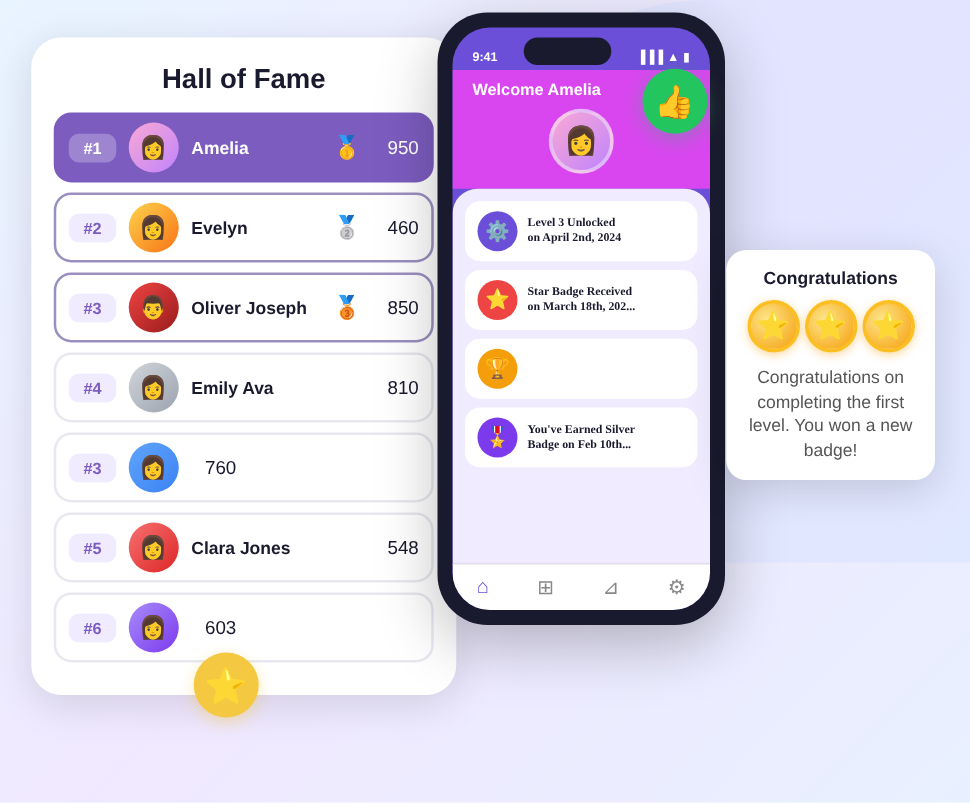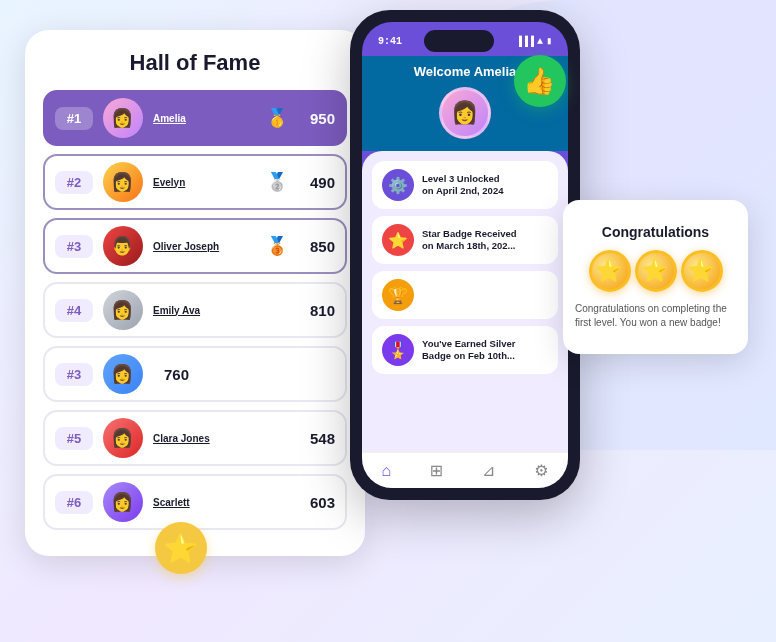--- a/index.html
+++ b/index.html
@@ -89,32 +89,31 @@
     .avatar-1 { background: linear-gradient(135deg, #f9a8d4, #c084fc); }
     .avatar-2 { background: linear-gradient(135deg, #fcd34d, #f97316); }
     .avatar-3 { background: linear-gradient(135deg, #ef4444, #991b1b); }
     .avatar-4 { background: linear-gradient(135deg, #d1d5db, #9ca3af); }
     .avatar-5 { background: linear-gradient(135deg, #60a5fa, #3b82f6); }
     .avatar-6 { background: linear-gradient(135deg, #f87171, #dc2626); }
     .avatar-7 { background: linear-gradient(135deg, #a78bfa, #7c3aed); }
 
     .hof-name {
       flex: 1;
-      font-size: 10px;
+      font-size: 14px;
       font-weight: 700;
       color: #1a1a2e;
-      text-decoration: underline;
     }
     .hof-row.rank1 .hof-name { color: white; }
     .medal-icon {
       font-size: 18px;
     }
     .hof-score {
       font-size: 15px;
-      font-weight: 700;
+      font-weight: 400;
       color: #1a1a2e;
       min-width: 36px;
       text-align: right;
     }
     .hof-row.rank1 .hof-score { color: white; }
 
     
     .star-deco {
       position: absolute;
       bottom: -18px;
@@ -149,40 +148,39 @@
       height: 100%;
       background: #6b4fd8;
       border-radius: 30px;
       overflow: hidden;
       display: flex;
       flex-direction: column;
     }
     .phone-notch-area {
       display: flex;
       justify-content: space-between;
-      align-items: center;
+      align-items: flex-end;
       padding: 8px 16px 4px;
       color: white;
       font-size: 10px;
-      font-family: Liberation Mono, monospace;
     }
     .phone-notch {
       width: 70px;
       height: 22px;
       background: #1a1a2e;
       border-radius: 12px;
       margin: 0 auto;
     }
     .phone-status-left { font-size: 10px; font-weight: 600; color: white; }
     .phone-status-right { display: flex; gap: 3px; align-items: center; font-size: 10px; color: white; }
 
     .phone-header-area {
-      background: #0369a1;
+      background: #d946ef;
       padding: 8px 16px 12px;
-      text-align: center;
+      text-align: left;
       color: white;
     }
     .phone-welcome {
       font-size: 13px;
       font-weight: 700;
       margin-bottom: 8px;
     }
     .phone-avatar {
       width: 52px;
       height: 52px;
@@ -227,20 +225,21 @@
     .feed-icon-1 { background: #6b4fd8; }
     .feed-icon-2 { background: #ef4444; }
     .feed-icon-3 { background: #f59e0b; }
     .feed-icon-4 { background: #7c3aed; }
 
     .feed-text {
       font-size: 9.5px;
       font-weight: 600;
       color: #1a1a2e;
       line-height: 1.3;
+      font-family: Liberation Serif, serif;
     }
 
     .phone-nav {
       background: white;
       display: flex;
       justify-content: space-around;
       align-items: center;
       padding: 8px 0;
       border-top: 1px solid #f0f0f0;
     }
@@ -248,24 +247,24 @@
       font-size: 16px;
       color: #888;
     }
     .nav-icon.active { color: #6b4fd8; }
 
     
     .congrats-popup {
       position: absolute;
       right: 28px;
       top: 200px;
-      width: 185px;
+      width: 167px;
       background: white;
       border-radius: 16px;
-      padding: 24px 12px;
+      padding: 14px 12px;
       box-shadow: 0 8px 32px rgba(0,0,0,0.15);
       z-index: 10;
     }
     .congrats-title {
       font-size: 14px;
       font-weight: 800;
       color: #1a1a2e;
       text-align: center;
       margin-bottom: 10px;
     }
@@ -281,22 +280,23 @@
       background: radial-gradient(circle at 35% 35%, #fde68a, #f59e0b);
       border-radius: 50%;
       display: flex;
       align-items: center;
       justify-content: center;
       font-size: 22px;
       box-shadow: 0 2px 8px rgba(245,158,11,0.4);
       border: 3px solid #fbbf24;
     }
     .congrats-text {
-      font-size: 10px;
+      font-size: 14px;
       color: #555;
+      text-align: center;
       line-height: 1.4;
     }
 
     
     .thumbs-deco {
       position: absolute;
       right: 210px;
       top: 55px;
       width: 52px;
       height: 52px;
@@ -337,21 +337,21 @@
     <div class="hof-name">Amelia</div>
     <span class="medal-icon">🥇</span>
     <div class="hof-score">950</div>
   </div>
 
   <div class="hof-row rank2">
     <div class="rank-badge">#2</div>
     <div class="avatar-circle avatar-2">👩</div>
     <div class="hof-name">Evelyn</div>
     <span class="medal-icon">🥈</span>
-    <div class="hof-score">490</div>
+    <div class="hof-score">460</div>
   </div>
 
   <div class="hof-row rank3">
     <div class="rank-badge">#3</div>
     <div class="avatar-circle avatar-3">👨</div>
     <div class="hof-name">Oliver Joseph</div>
     <span class="medal-icon">🥉</span>
     <div class="hof-score">850</div>
   </div>
 
@@ -371,21 +371,20 @@
   <div class="hof-row">
     <div class="rank-badge">#5</div>
     <div class="avatar-circle avatar-6">👩</div>
     <div class="hof-name">Clara Jones</div>
     <div class="hof-score">548</div>
   </div>
 
   <div class="hof-row">
     <div class="rank-badge">#6</div>
     <div class="avatar-circle avatar-7">👩</div>
-    <div class="hof-name">Scarlett</div>
     <div class="hof-score">603</div>
   </div>
 
   <div class="star-deco">⭐</div>
 </div>
 
 <div class="phone-mockup">
   <div class="phone-screen">
 
     <div class="phone-notch-area">

